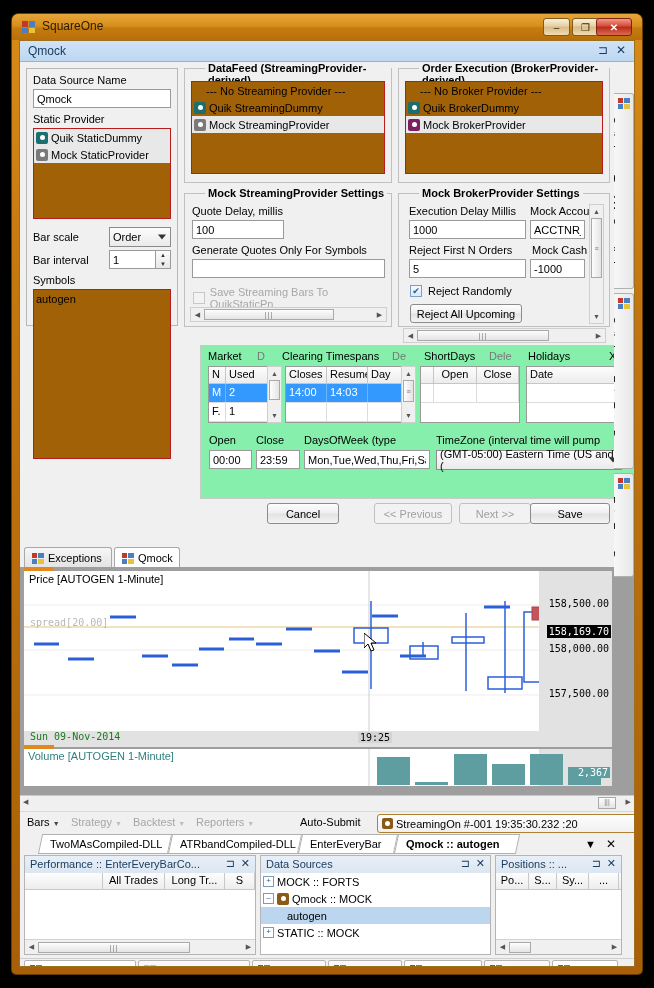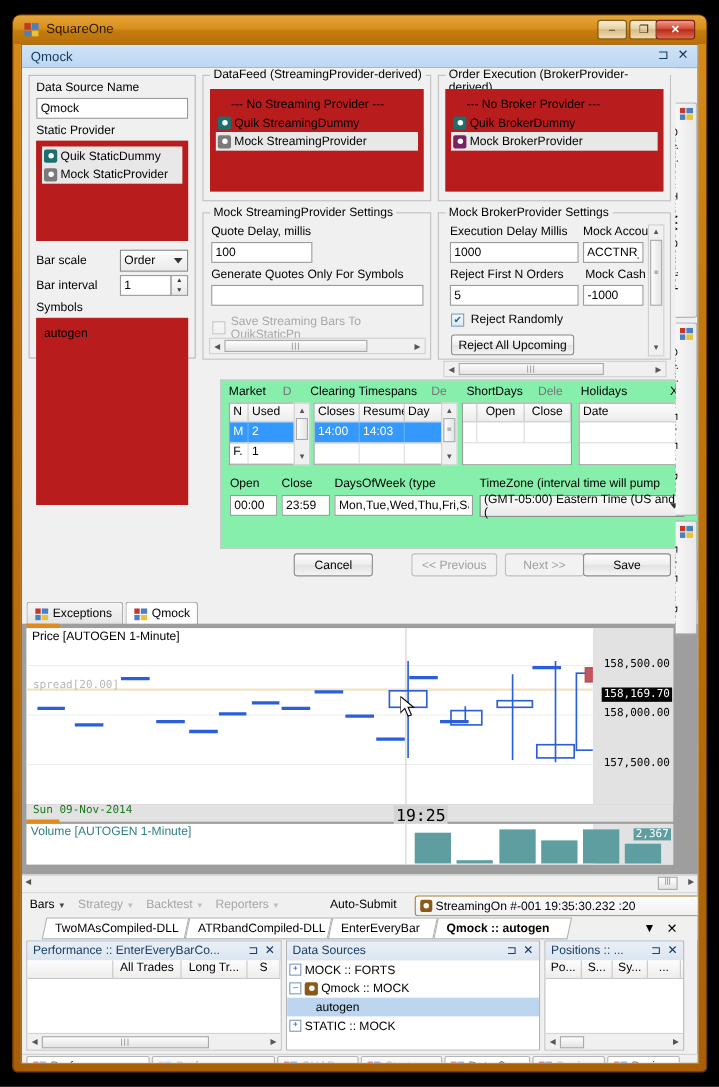--- a/index.html
+++ b/index.html
@@ -51,28 +51,28 @@
   #dlg-head .t{position:absolute;left:8px;top:3px;font-size:12px;color:#14395c;}
   #dlg-head .pin{position:absolute;right:26px;top:2px;font-size:12px;color:#14395c;}
   #dlg-head .cl{position:absolute;right:8px;top:2px;font-size:12px;color:#14395c;}
   
   #dlg-body{position:absolute;left:0;top:21px;width:596px;height:460px;background:#f0f0f0;}
   
   .panel{position:absolute;background:#f0f0f0;border:1px solid #b8b8b8;box-sizing:border-box;text-decoration:underline;}
   .lbl{font-size:11px;color:#000;}
   .tb{background:#fff;border:1px solid #9a9a9a;box-sizing:border-box;
       font-size:11px;padding:2px 3px;font-family:"Liberation Sans",sans-serif;color:#000;}
-  .listbox{background:#b91c1c;border:5px solid #b91c1c;box-sizing:border-box;overflow:hidden;}
+  .listbox{background:#a16207;border:1px solid #b91c1c;box-sizing:border-box;overflow:hidden;}
   .li{padding:1px 2px;font-size:11px;display:flex;align-items:center;height:15px;}
   .li.sel{background:#e8e8e8;}
   .prov-ico{width:12px;height:12px;border-radius:2px;margin-right:3px;flex:none;
      display:flex;align-items:center;justify-content:center;}
   .prov-ico i{width:5px;height:5px;border-radius:50%;background:#fff;display:block;}
   .grp{position:absolute;border:1px solid #c0c0c0;box-sizing:border-box;}
-  .grp>.cap{position:absolute;top:-7px;left:6px;background:#f0f0f0;padding:0 3px;font-size:11px;}
+  .grp>.cap{position:absolute;top:-7px;left:20px;background:#f0f0f0;padding:0 3px;font-size:11px;font-weight:bold;}
   
   .hsb{position:absolute;height:15px;background:#f0f0f0;border:1px solid #cfcfcf;box-sizing:border-box;display:flex;align-items:center;}
   .hsb .ar{width:13px;text-align:center;font-size:7px;color:#555;}
   .hsb .th{height:11px;background:linear-gradient(to bottom,#fdfdfd,#e4e4e4);border:1px solid #a9a9a9;
     box-sizing:border-box;display:flex;align-items:center;justify-content:center;font-size:7px;color:#777;letter-spacing:1px;}
   .vsb{position:absolute;width:15px;background:#f0f0f0;border:1px solid #cfcfcf;box-sizing:border-box;}
   .vsb .ar{height:13px;text-align:center;font-size:7px;color:#555;line-height:13px;}
   .vsb .th{background:linear-gradient(to right,#fdfdfd,#e4e4e4);border:1px solid #a9a9a9;box-sizing:border-box;
     margin:0 1px;display:flex;align-items:center;justify-content:center;font-size:7px;color:#777;}
   
@@ -107,24 +107,24 @@
   .vsico{width:12px;height:11px;margin-right:4px;flex:none;}
   
   #chartwrap{position:absolute;left:0;top:526px;width:616px;height:228px;background:#9e9e9e;}
   #pricepane{position:absolute;left:4px;top:4px;width:588px;height:160px;background:#fff;}
   #pricegrid{position:absolute;left:0;top:0;width:515px;height:160px;overflow:hidden;}
   #priceaxis{position:absolute;left:515px;top:0;width:73px;height:160px;background:#e2e2e2;}
   .axlbl{position:absolute;right:3px;font-family:"DejaVu Sans Mono",monospace;font-size:10px;color:#000;}
   .axlbl.hl{background:#000;color:#fff;padding:1px 2px;right:1px;}
   #timeaxis{position:absolute;left:4px;top:164px;width:588px;height:16px;background:#e2e2e2;}
   #datelbl{position:absolute;left:6px;top:0px;font-family:"DejaVu Sans Mono",monospace;font-size:10px;color:#1a7a1a;}
-  #timelbl{position:absolute;top:1px;font-family:"DejaVu Sans Mono",monospace;font-size:15px;color:#000;background:#d4d4d4;padding:0 2px;}
+  #timelbl{position:absolute;top:1px;font-family:"DejaVu Sans Mono",monospace;font-size:10px;color:#000;background:#d4d4d4;padding:0 2px;}
   #volpane{position:absolute;left:4px;top:182px;width:588px;height:37px;background:#fff;}
   #voltitle{position:absolute;left:4px;top:1px;font-size:11px;color:#2f7f7f;}
-  #vollbl{position:absolute;right:2px;top:4px;background:#5e9ea0;color:#fff;font-family:"DejaVu Sans Mono",monospace;font-size:10px;padding:0 2px;margin-left:16px;}
+  #vollbl{position:absolute;right:2px;top:18px;background:#5e9ea0;color:#fff;font-family:"DejaVu Sans Mono",monospace;font-size:10px;padding:0 2px;margin-left:16px;}
   .pricetitle{position:absolute;left:5px;top:2px;font-size:11px;color:#000;}
   .spreadlbl{position:absolute;font-family:"DejaVu Sans Mono",monospace;font-size:10px;color:#b8b8b8;}
   
   #chartsb{position:absolute;left:0;top:754px;width:616px;height:16px;background:#f0f0f0;border-top:1px solid #c9c9c9;box-sizing:border-box;}
   #barstool{position:absolute;left:0;top:770px;width:616px;height:22px;background:#f0f0f0;border-top:1px solid #d8d8d8;box-sizing:border-box;}
   .mitem{position:absolute;top:4px;font-size:11px;}
   .mitem .cv{font-size:7px;margin-left:3px;color:#444;}
   .mitem.dis{color:#a6a6a6;}
   .mitem.dis .cv{color:#bdbdbd;}
   #statpill{position:absolute;top:2px;height:17px;border:1px solid #b08030;border-radius:3px;

